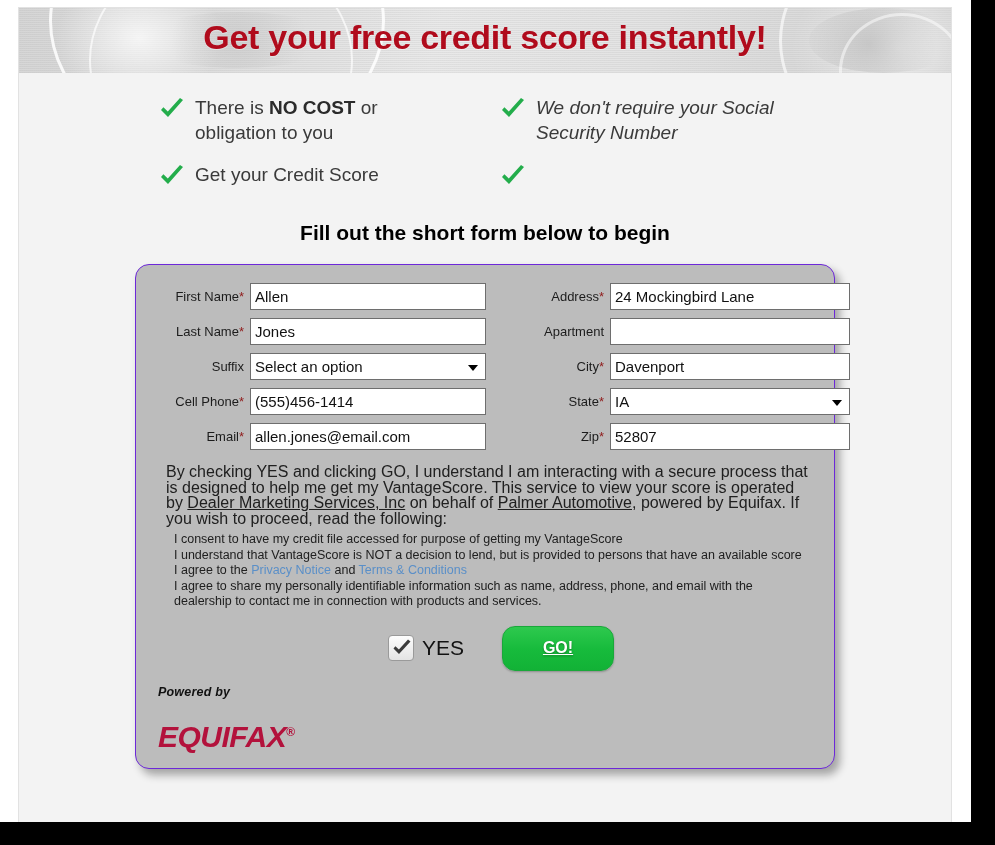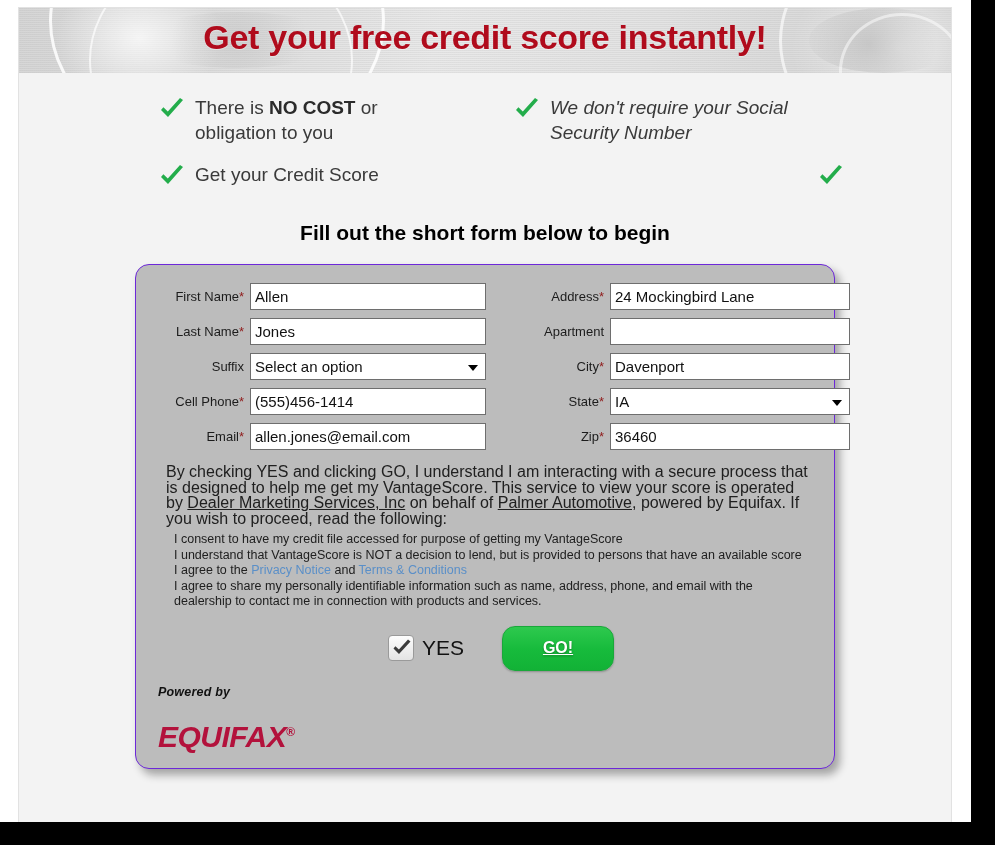--- a/index.html
+++ b/index.html
@@ -89,21 +89,21 @@
     position: relative;
     margin-top: 22px;
     height: 120px;
   }
   .benefit {
     position: absolute;
     display: flex;
     align-items: flex-start;
   }
   .b-col-left  { left: 140px;  width: 290px; }
-  .b-col-right { left: 495px;  width: 340px; justify-content: flex-end; }
+  .b-col-right { left: 481px;  width: 340px; }
   .b-row-1 { top: 0px; }
   .b-row-2 { top: 67px; }
   .check-icon {
     flex: 0 0 auto;
     width: 26px;
     height: 24px;
     margin-right: 10px;
     margin-top: 3px;
   }
   .benefit-text {
@@ -354,21 +354,21 @@
         <div class="fl"><span>Cell Phone</span><span class="req">*</span></div>
         <div class="fi">(555)456-1414</div>
         <div class="spacer"></div>
         <div class="fl"><span>State</span><span class="req">*</span></div>
         <div class="fi sel"><span>IA</span><span class="caret"></span></div>
 
         <div class="fl"><span>Email</span><span class="req">*</span></div>
         <div class="fi">allen.jones@email.com</div>
         <div class="spacer"></div>
         <div class="fl"><span>Zip</span><span class="req">*</span></div>
-        <div class="fi">36460</div>
+        <div class="fi">52807</div>
 
       </div>
 
       <div id="disclosure"><span>By checking YES and clicking GO, I understand I am interacting with a secure process that is designed to help me get my VantageScore. This service to view your score is operated by </span><span class="u">Dealer Marketing Services, Inc</span><span> on behalf of </span><span class="u">Palmer Automotive</span><span>, powered by Equifax. If you wish to proceed, read the following:</span></div>
 
       <div id="consent-list">
         <div class="line">I consent to have my credit file accessed for purpose of getting my VantageScore</div>
         <div class="line">I understand that VantageScore is NOT a decision to lend, but is provided to persons that have an available score</div>
         <div class="line"><span>I agree to the </span><span class="link">Privacy Notice</span><span> and </span><span class="link">Terms &amp; Conditions</span></div>
         <div class="line">I agree to share my personally identifiable information such as name, address, phone, and email with the dealership to contact me in connection with products and services.</div>

